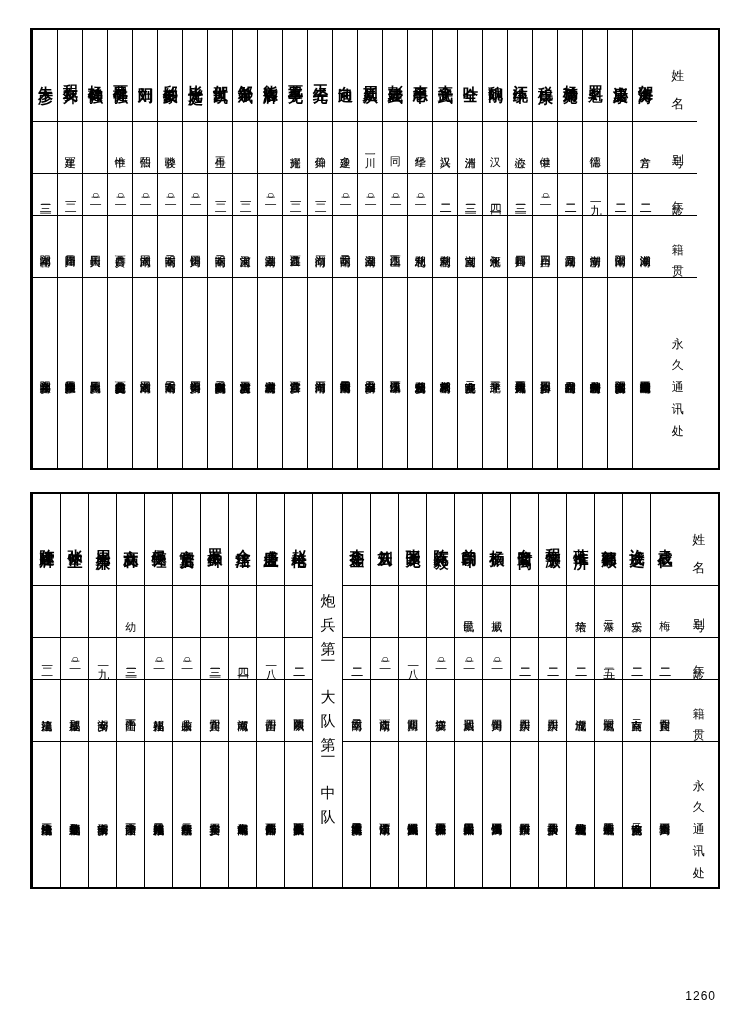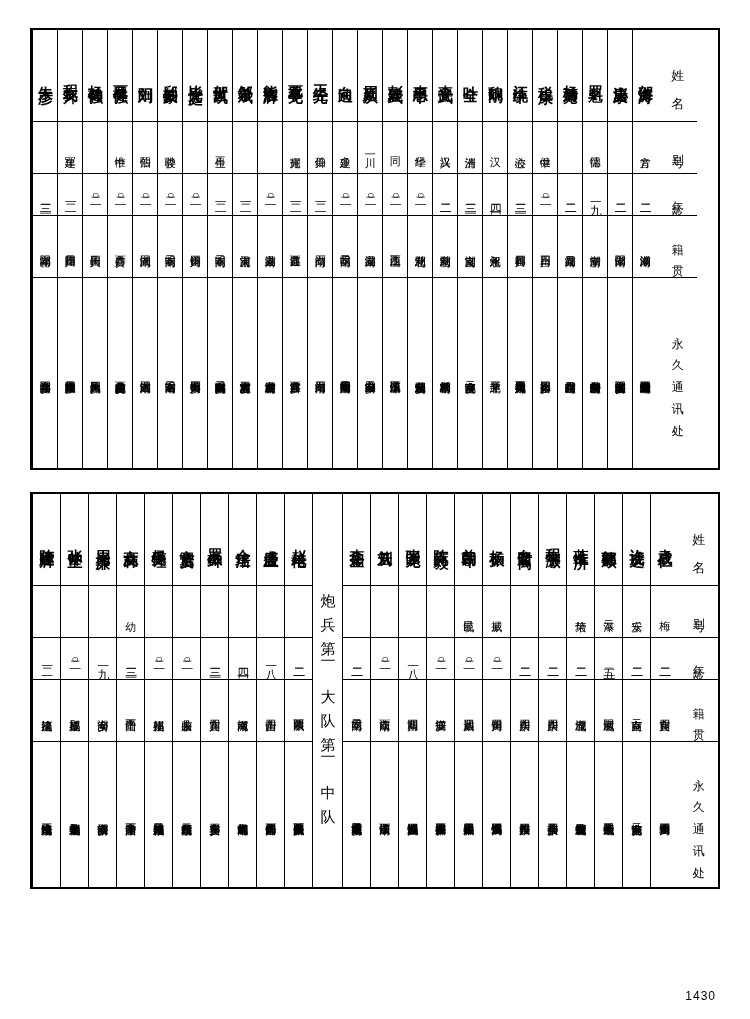--- a/index.html
+++ b/index.html
@@ -438,14 +438,14 @@
       </div>
       <div class="col headcol">
         <div class="cell r-name">姓 名</div>
         <div class="cell r-alias">别号</div>
         <div class="cell r-age">年龄</div>
         <div class="cell r-origin">籍 贯</div>
         <div class="cell r-addr">永 久 通 讯 处</div>
       </div>
     </div>
 
-  <div class="pagenum">1430</div>
+  <div class="pagenum">1260</div>
 </div>
 
 </body></html>

